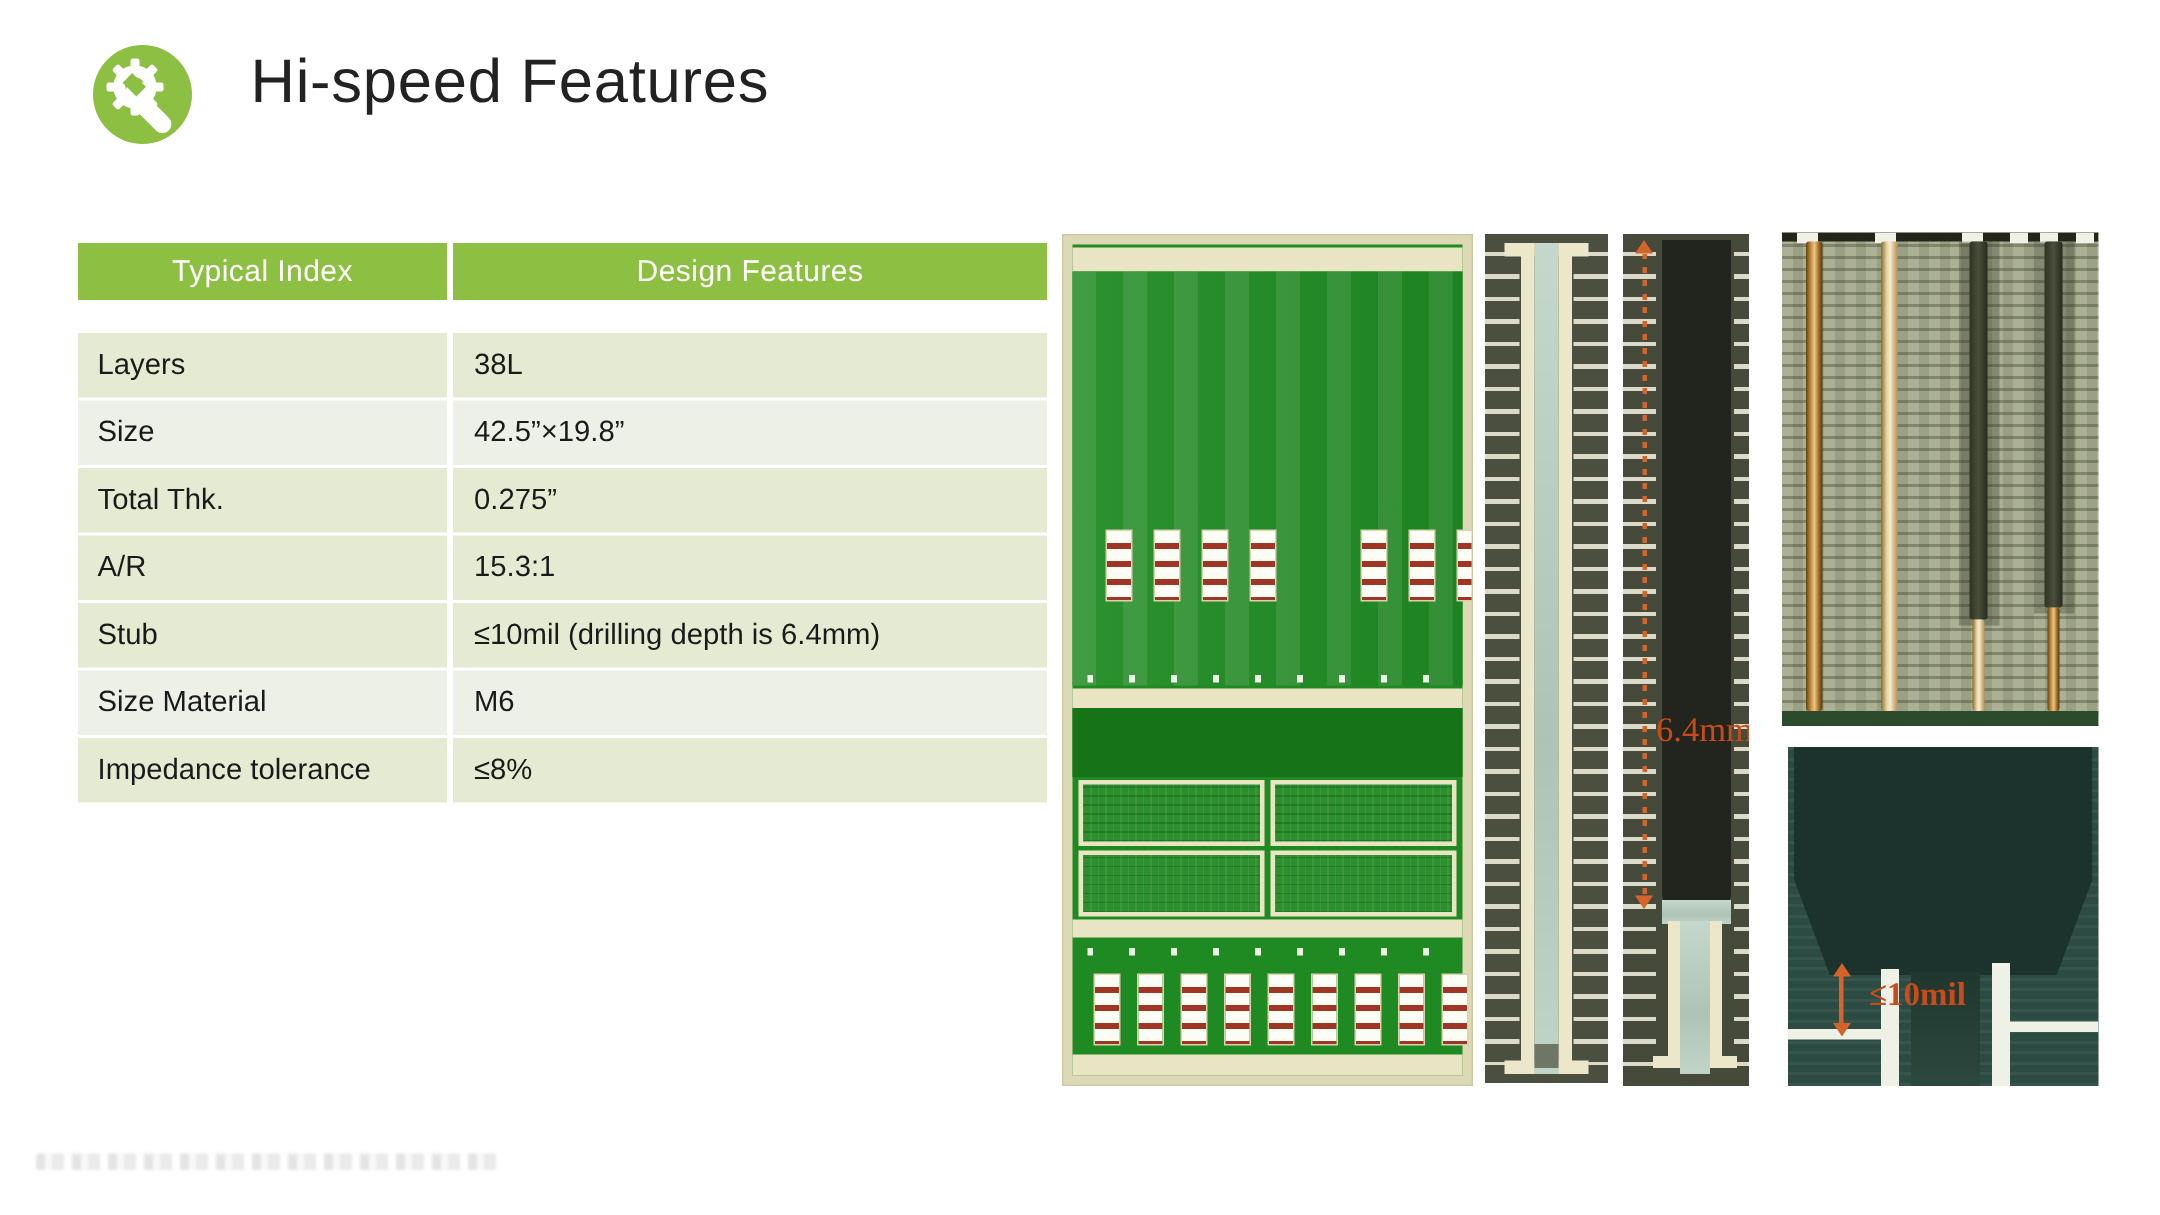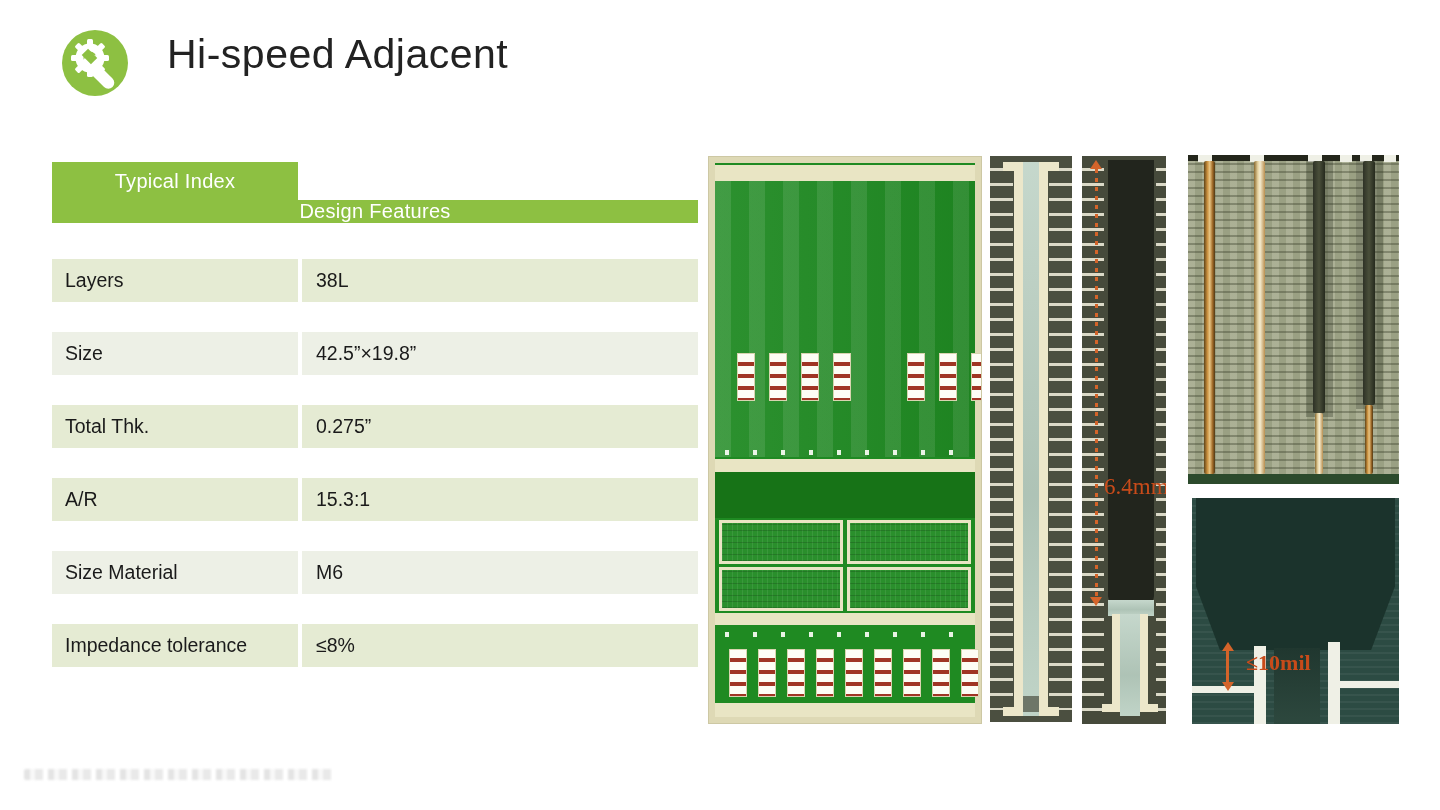--- a/index.html
+++ b/index.html
@@ -9,25 +9,25 @@
   
   .hdr-icon{position:absolute;left:61px;top:29px;width:68px;height:68px;}
   .slide-title{position:absolute;left:167px;top:31px;font-size:41px;font-weight:300;
                color:#222;letter-spacing:.5px;white-space:nowrap;}
 
   
   .spec-table{position:absolute;left:52px;top:162px;width:646px;}
   .t-row{display:flex;margin-bottom:2px;}
   .t-row .c1{width:246px;margin-right:4px;box-sizing:border-box;}
   .t-row .c2{flex:1;box-sizing:border-box;}
-  .t-head{margin-bottom:8px;flex-direction:column;}
+  .t-head{margin-bottom:22px;}
   .t-head .c1,.t-head .c2{background:#8DC042;color:#fff;height:38px;display:flex;
         align-items:center;justify-content:center;font-size:20px;letter-spacing:.3px;}
   .t-body .c1,.t-body .c2{height:43px;display:flex;align-items:center;
-        font-size:19.5px;color:#1a1a1a;margin-top:28px;}
+        font-size:19.5px;color:#1a1a1a;}
   .t-body .c1{padding-left:13px;}
   .t-body .c2{padding-left:14px;}
   .shade-a .c1,.shade-a .c2{background:#e5ebd3;}
   .shade-b .c1,.shade-b .c2{background:#edf0e6;}
   .gap-top{margin-top:6px;}
   .row-reg .c1,.row-reg .c2{height:120px;align-items:flex-start;padding-top:8px;}
   .row-reg .c2{display:block;}
   .reg-line{line-height:30px;font-size:19.5px;color:#1a1a1a;}
   .bullet{margin-right:9px;font-size:17px;color:#1a1a1a;}
 
@@ -115,21 +115,21 @@
         </g>
       <circle r="14.5"></circle>
       <circle r="6.5" fill="#8DC042"></circle>
     </g>
     <g>
       <rect x="33.5" y="29" width="12" height="34" rx="6" fill="#fff" transform="rotate(-45 39.5 46)"></rect>
       <circle cx="31" cy="35" r="9.5" fill="#fff"></circle>
       <rect x="24" y="21" width="9" height="13" fill="#8DC042" transform="rotate(-45 28.5 27.5)"></rect>
     </g>
   </svg>
-  <div class="slide-title">Hi-speed Adjacent</div>
+  <div class="slide-title">Hi-speed Features</div>
 
   <div class="spec-table">
     <div class="t-row t-head">
       <div class="c1">Typical Index</div>
       <div class="c2">Design Features</div>
     </div>
 
     <div class="t-row t-body shade-a">
       <div class="c1">Layers</div>
       <div class="c2">38L</div>
@@ -138,20 +138,24 @@
       <div class="c1">Size</div>
       <div class="c2">42.5”×19.8”</div>
     </div>
     <div class="t-row t-body shade-a">
       <div class="c1">Total Thk.</div>
       <div class="c2">0.275”</div>
     </div>
     <div class="t-row t-body shade-a">
       <div class="c1">A/R</div>
       <div class="c2">15.3:1</div>
+    </div>
+    <div class="t-row t-body shade-a">
+      <div class="c1">Stub</div>
+      <div class="c2">≤10mil  (drilling depth is 6.4mm)</div>
     </div>
     <div class="t-row t-body shade-b">
       <div class="c1">Size Material</div>
       <div class="c2">M6</div>
     </div>
     <div class="t-row t-body shade-a">
       <div class="c1">Impedance tolerance</div>
       <div class="c2">≤8%</div>
     </div>
   </div>

